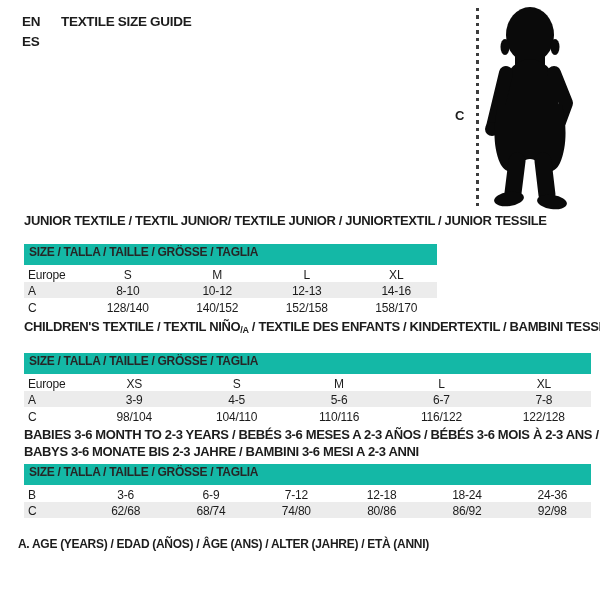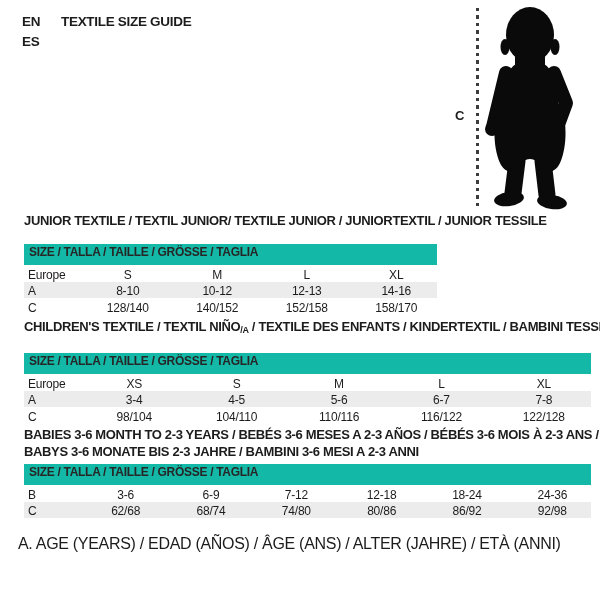--- a/index.html
+++ b/index.html
@@ -33,21 +33,21 @@
     letter-spacing:-0.3px;padding-left:5px;color:#262626;
   }
   .row{display:flex;height:16.5px;align-items:flex-end;font-size:12px;letter-spacing:-0.2px;gap:8px;}
   .row.shaded{background:#ececec;}
   .cell{flex:1;text-align:center;}
   .cell.label{flex:0 0 55px;text-align:left;padding-left:4px;box-sizing:border-box;}
   sub.sz{font-size:9px;vertical-align:-2px;}
 
   
   .notes{left:18px;top:535px;}
-  .note-line{font-weight:normal;font-size:16px;line-height:18.6px;letter-spacing:-0.3px;white-space:nowrap;}
+  .note-line{font-weight:bold;font-size:12px;line-height:18.6px;letter-spacing:-0.3px;white-space:nowrap;}
 </style>
 </head>
 <body>
 
 <div class="abs lang-block">
   <div class="lang-row">
     <span class="lang-code">EN</span>
     <span class="lang-label">TEXTILE SIZE GUIDE</span>
   </div>
   <div class="lang-row">
@@ -115,21 +115,21 @@
   <div class="row">
     <div class="cell label">Europe</div>
     <div class="cell">XS</div>
     <div class="cell">S</div>
     <div class="cell">M</div>
     <div class="cell">L</div>
     <div class="cell">XL</div>
   </div>
   <div class="row shaded">
     <div class="cell label">A</div>
-    <div class="cell">3-4</div>
+    <div class="cell">3-9</div>
     <div class="cell">4-5</div>
     <div class="cell">5-6</div>
     <div class="cell">6-7</div>
     <div class="cell">7-8</div>
   </div>
   <div class="row">
     <div class="cell label">C</div>
     <div class="cell">98/104</div>
     <div class="cell">104/110</div>
     <div class="cell">110/116</div>

